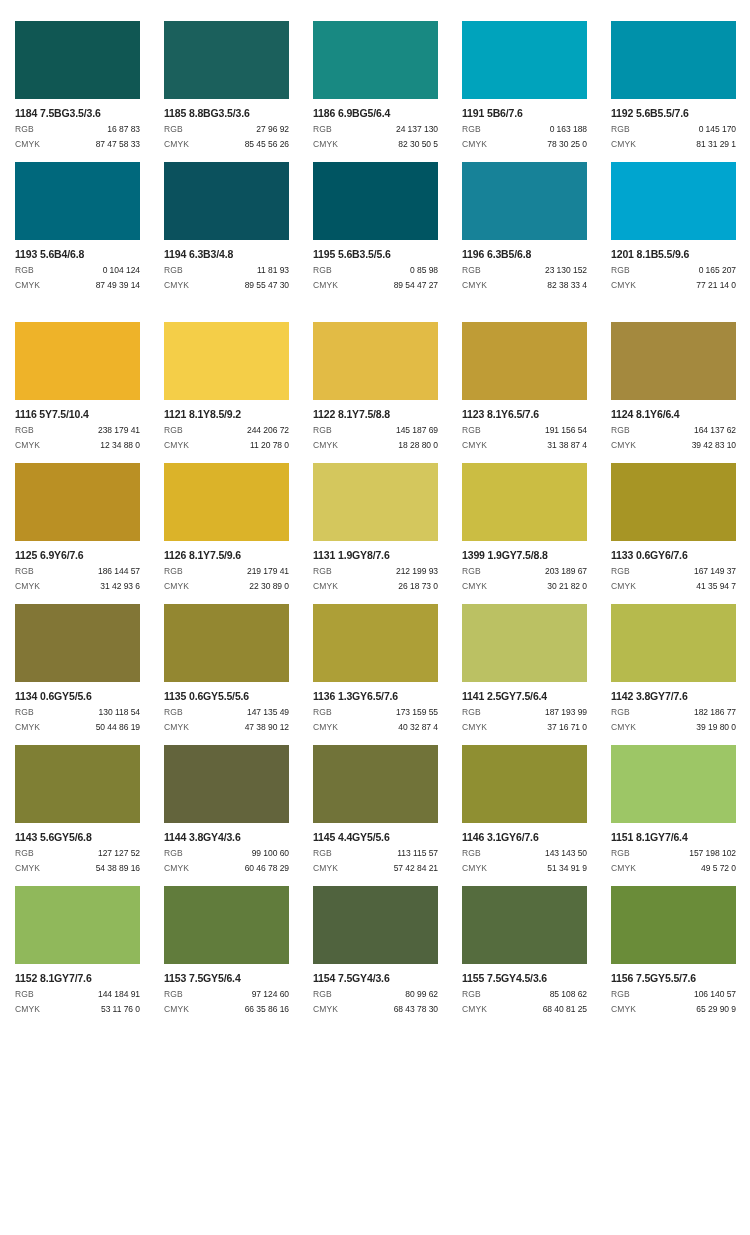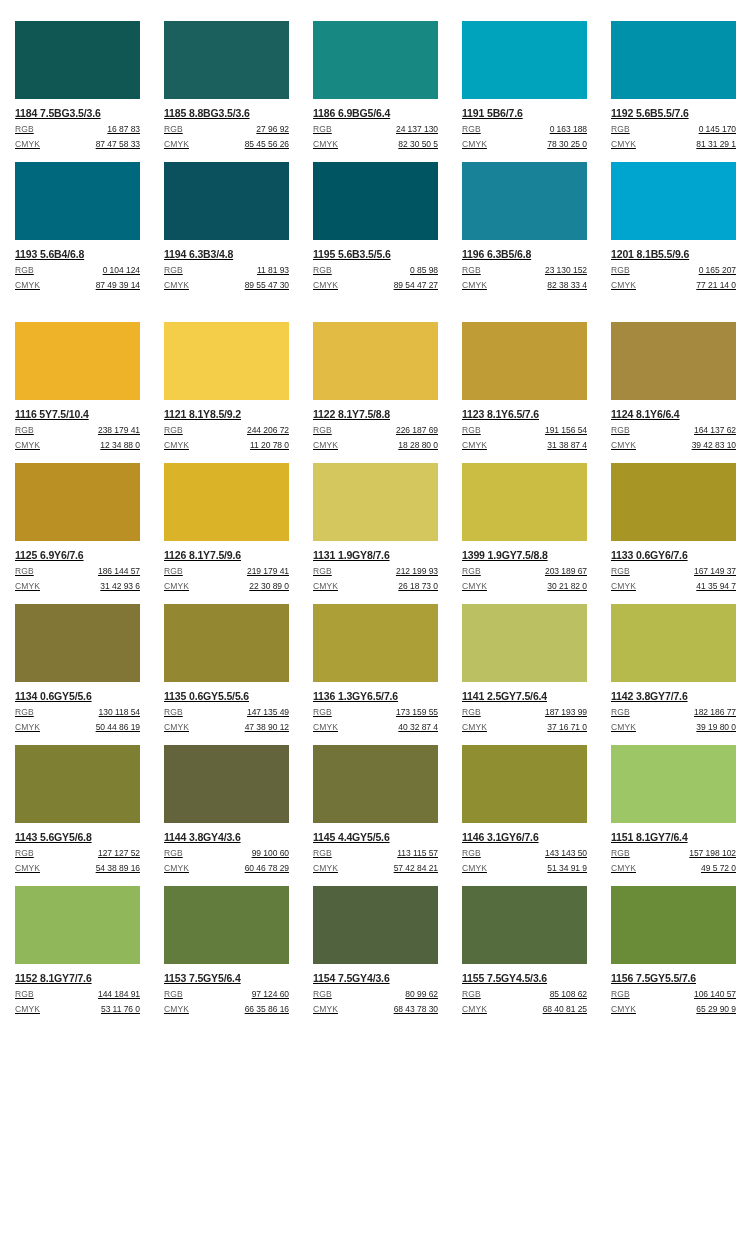--- a/index.html
+++ b/index.html
@@ -25,21 +25,20 @@
     position: absolute;
     left: 15px;
     top: 21px;
     width: 720px;
   }
   .swatch-row {
     display: flex;
     flex-direction: row;
     width: 720px;
     margin-bottom: 12px;
-    text-decoration: underline;
   }
   .swatch-row.section-break {
     margin-bottom: 31px;
   }
   .swatch-cell {
     width: 125px;
     margin-right: 24px;
     box-sizing: border-box;
   }
   .swatch-cell:last-child {
@@ -233,21 +232,21 @@
           <div class="swatch-line">
             <span class="swatch-key">CMYK</span>
             <span class="swatch-val">11 20 78 0</span>
           </div>
         </div>
         <div class="swatch-cell">
           <div class="swatch-chip" style="background: rgb(226, 187, 69);"></div>
           <div class="swatch-title">1122 8.1Y7.5/8.8</div>
           <div class="swatch-line">
             <span class="swatch-key">RGB</span>
-            <span class="swatch-val">226 187 69</span>
+            <span class="swatch-val">145 187 69</span>
           </div>
           <div class="swatch-line">
             <span class="swatch-key">CMYK</span>
             <span class="swatch-val">18 28 80 0</span>
           </div>
         </div>
         <div class="swatch-cell">
           <div class="swatch-chip" style="background: rgb(191, 156, 54);"></div>
           <div class="swatch-title">1123 8.1Y6.5/7.6</div>
           <div class="swatch-line">

